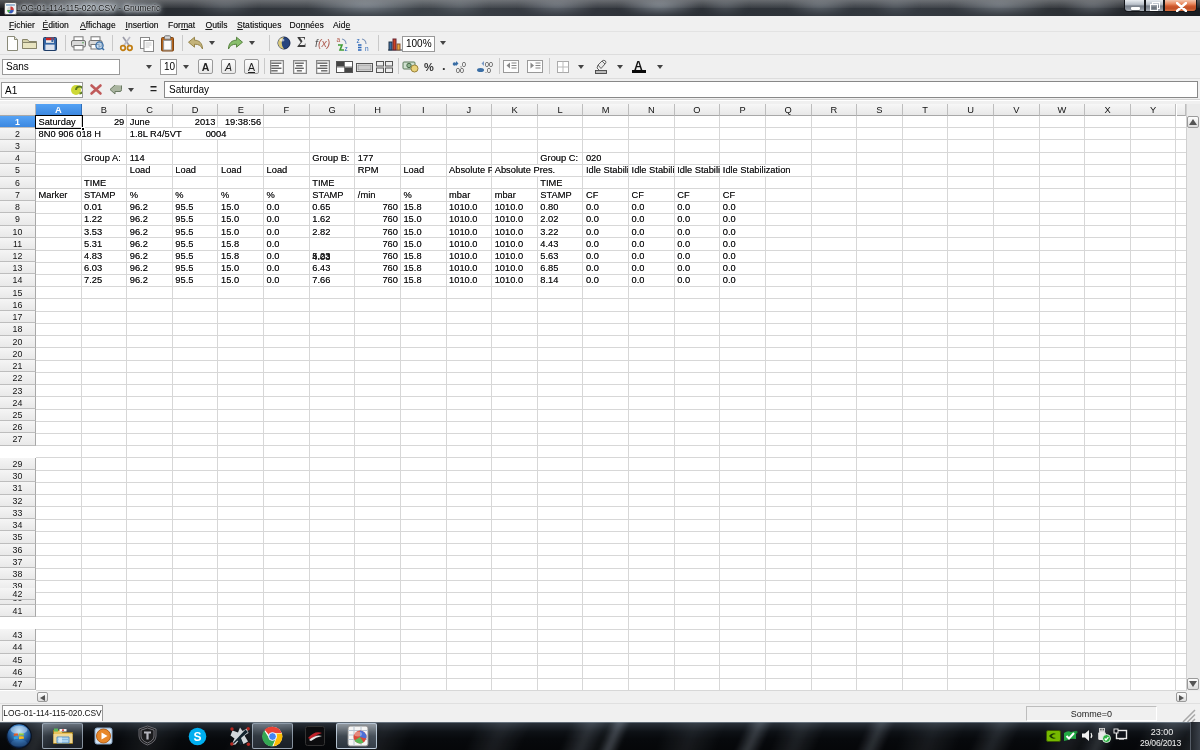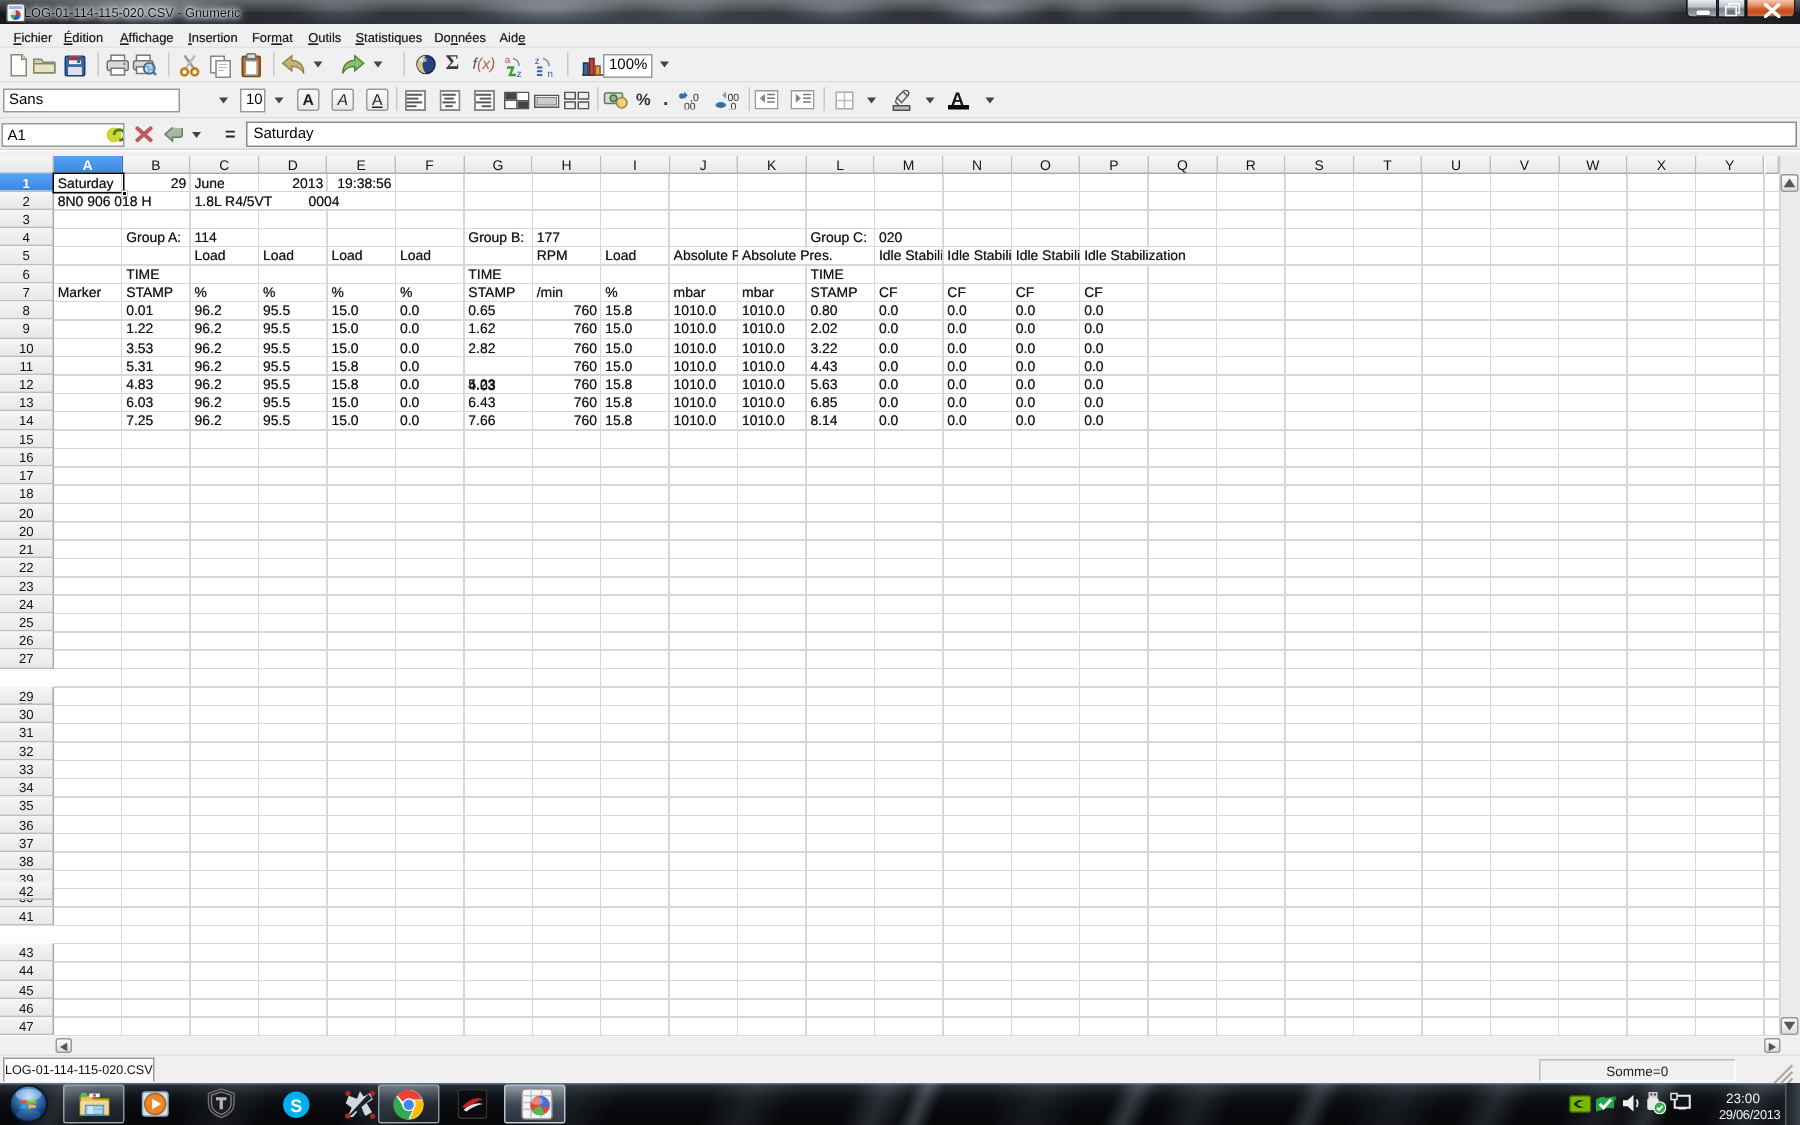--- a/index.html
+++ b/index.html
@@ -46,21 +46,21 @@
 #tabbar{left:0;top:702.5px;width:1200px;height:19.5px;background:#f0f0f0;border-top:1px solid #e0e0e0}
 #sheettab{left:2px;top:1px;width:101px;height:16px;background:#fdfdfd;border:1px solid #9a9a9a;border-bottom:none;font-size:8.4px;color:#111;line-height:15px;text-align:center;white-space:nowrap;overflow:hidden}
 #sommepanel{left:1026px;top:2px;width:131px;height:15px;border:1px solid #bdbdbd;border-right:1px solid #fff;border-bottom:1px solid #fff;font-size:9px;color:#222;text-align:center;line-height:14px}
 #taskbar{left:0;top:722px;width:1200px;height:28px;background:#07090c;overflow:hidden}
 .streaks{left:0;top:0;width:1200px;height:28px;}
 .tbbtn{position:absolute;top:1px;width:41px;height:26px;border-radius:2px}
 .tbbtn.open{border:1px solid rgba(190,205,220,.65);background:linear-gradient(180deg,rgba(210,225,240,.38),rgba(130,150,170,.22) 50%,rgba(80,95,115,.28))}
 .tbbtn.active{border:1px solid rgba(210,225,240,.8);background:linear-gradient(180deg,rgba(235,243,250,.55),rgba(165,185,205,.35) 50%,rgba(105,125,148,.38))}
 .trayico{position:absolute}
 #clk1{position:absolute;left:1134px;top:4.5px;width:56px;font-size:9px;color:#f2f2f2;text-align:center}
-#clk2{position:absolute;left:1134px;top:16px;width:53px;font-size:8.6px;letter-spacing:-0.2px;color:#f2f2f2;text-align:right}
+#clk2{position:absolute;left:1134px;top:16px;width:53px;font-size:8.6px;letter-spacing:-0.2px;color:#f2f2f2;text-align:center}
 #showdesk{position:absolute;left:1189.5px;top:0;width:10.5px;height:28px;background:linear-gradient(90deg,#20242a,#3a4049);border-left:1px solid #555c66}
 
 </style></head><body>
 <div id="titlebar" class="abs">
 <div class="abs" style="left:14px;top:0;width:160px;height:16px;filter:blur(3px);background:radial-gradient(ellipse 55% 90% at 50% 35%,rgba(185,196,208,0.62),rgba(185,196,208,0) 75%)"></div>
 <div class="abs" style="left:185px;top:0;width:80px;height:16px;filter:blur(3px);background:radial-gradient(ellipse 55% 90% at 50% 35%,rgba(185,196,208,0.26),rgba(185,196,208,0) 75%)"></div>
 <div class="abs" style="left:295px;top:0;width:140px;height:16px;filter:blur(3px);background:radial-gradient(ellipse 55% 90% at 50% 35%,rgba(185,196,208,0.52),rgba(185,196,208,0) 75%)"></div>
 <div class="abs" style="left:425px;top:0;width:70px;height:16px;filter:blur(3px);background:radial-gradient(ellipse 55% 90% at 50% 35%,rgba(185,196,208,0.22),rgba(185,196,208,0) 75%)"></div>
 <div class="abs" style="left:510px;top:0;width:95px;height:16px;filter:blur(3px);background:radial-gradient(ellipse 55% 90% at 50% 35%,rgba(185,196,208,0.38),rgba(185,196,208,0) 75%)"></div>
 <div class="abs" style="left:610px;top:0;width:100px;height:16px;filter:blur(3px);background:radial-gradient(ellipse 55% 90% at 50% 35%,rgba(185,196,208,0.55),rgba(185,196,208,0) 75%)"></div>

